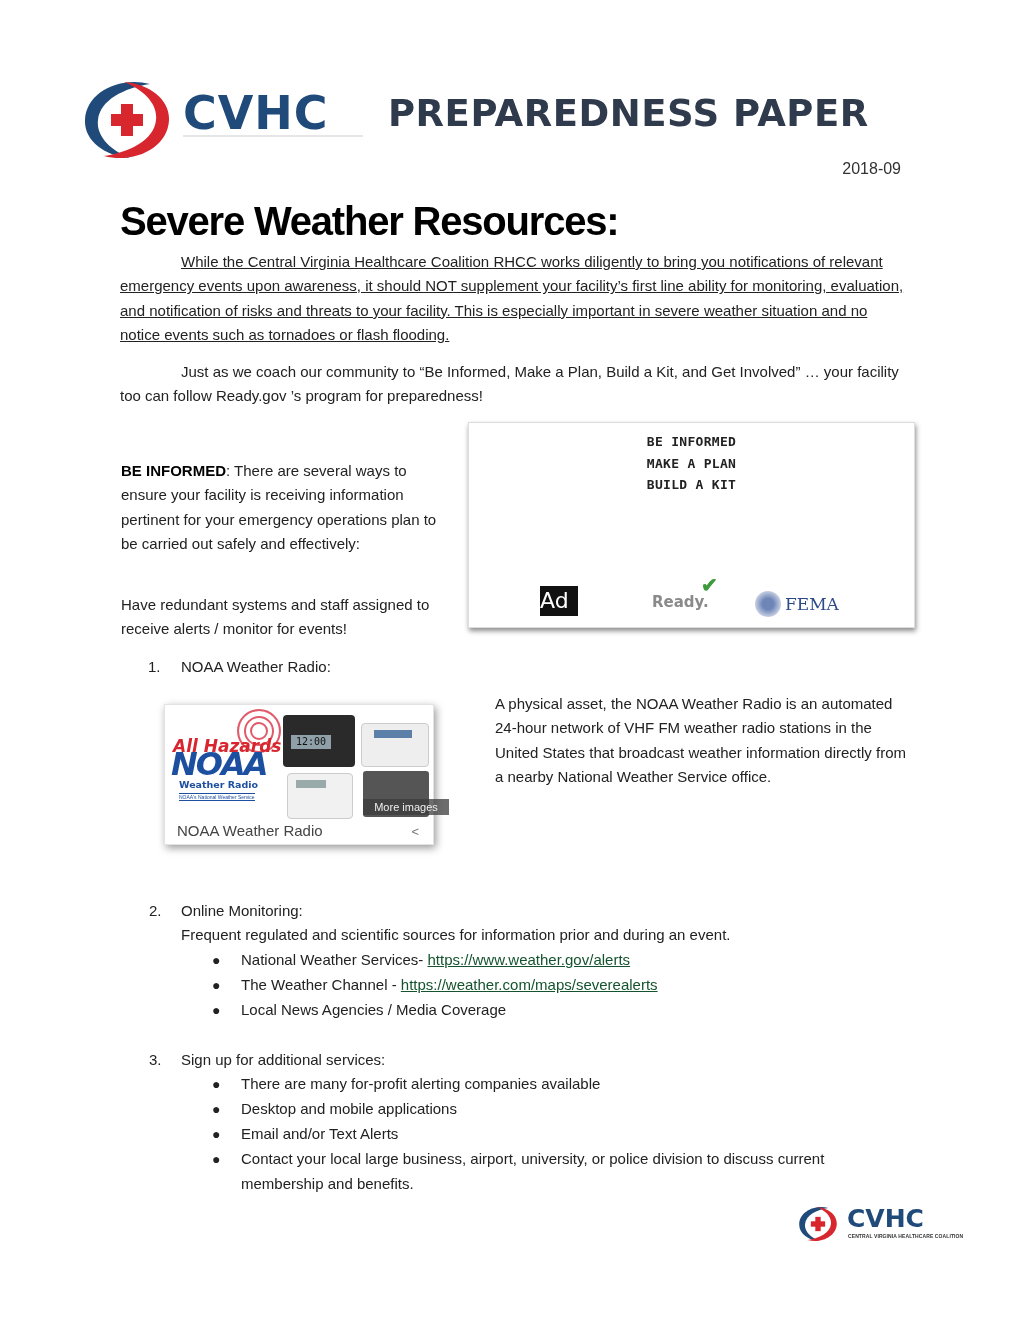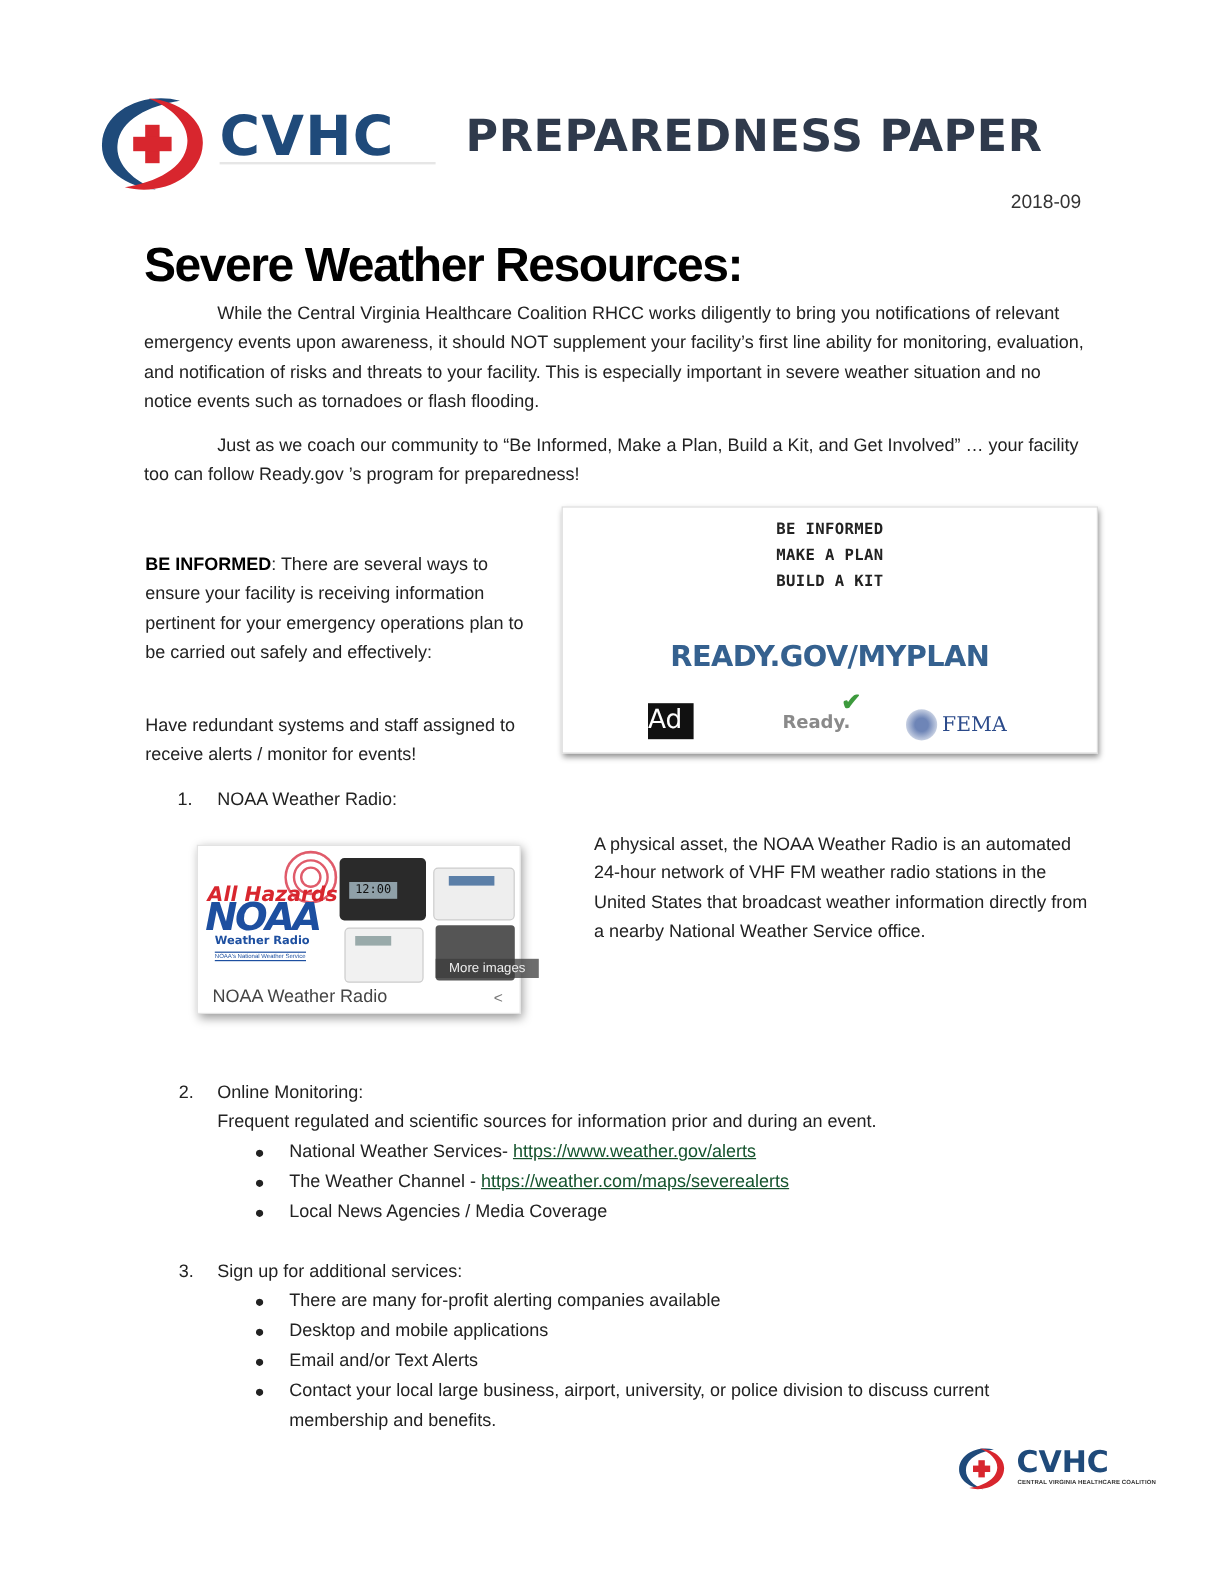--- a/index.html
+++ b/index.html
@@ -14,21 +14,21 @@
     .cvhc-underline { left: 183px; top: 135px; width: 180px; height: 2px; background: #e6e6e6; }
     .header-title { left: 388px; top: 90px; font-family: "DejaVu Sans", sans-serif; font-weight: bold;
       font-size: 37px; color: #2f3a4c; letter-spacing: 0.5px; line-height: 48px; }
     .header-date { right: 119px; top: 160px; font-size: 16px; color: #333; }
 
     
     .doc-title { left: 120px; top: 196px; font-family: "Liberation Sans", sans-serif; font-weight: bold;
       font-size: 40px; color: #000; letter-spacing: -1.2px; line-height: 50px; }
 
     .para { font-size: 15px; line-height: 24.3px; color: #222; }
-    .p1 { left: 120px; top: 250px; width: 790px; text-indent: 61px; }
+    .p1 { left: 120px; top: 250px; width: 790px; text-indent: 61px; text-decoration: underline; }
     .p2 { left: 120px; top: 360px; width: 790px; text-indent: 61px; }
 
     .be-informed { left: 121px; top: 459px; width: 330px; }
     .be-informed b { font-weight: bold; color: #000; }
     .redundant { left: 121px; top: 593px; width: 330px; }
 
     
     .ready-card { left: 468px; top: 422px; width: 445px; height: 204px; background: #fff;
       box-shadow: 1px 3px 5px rgba(0,0,0,0.45); border: 1px solid #ddd; }
     .ready-lines { position: absolute; left: 0; right: 0; top: 8px; text-align: center; }
@@ -118,21 +118,20 @@
 
 <div class="abs para be-informed"><b>BE INFORMED</b><span>: There are several ways to ensure your facility is receiving information pertinent for your emergency operations plan to be carried out safely and effectively:</span></div>
 <div class="abs para redundant">Have redundant systems and staff assigned to receive alerts / monitor for events!</div>
 
 <div class="abs ready-card">
   <div class="ready-lines">
     <div class="ready-line">BE INFORMED</div>
     <div class="ready-line">MAKE A PLAN</div>
     <div class="ready-line">BUILD A KIT</div>
   </div>
-  <div class="ready-url">READY.GOV/MYPLAN</div>
   <div class="ad-badge">Ad</div>
   <div class="check">✔</div>
   <div class="ready-logo">Ready.</div>
   <div class="fema-seal"></div>
   <div class="fema-text">FEMA</div>
 </div>
 
 <div class="abs list-num li1-num">1.</div>
 <div class="abs list-num li1-text">NOAA Weather Radio:</div>
 

